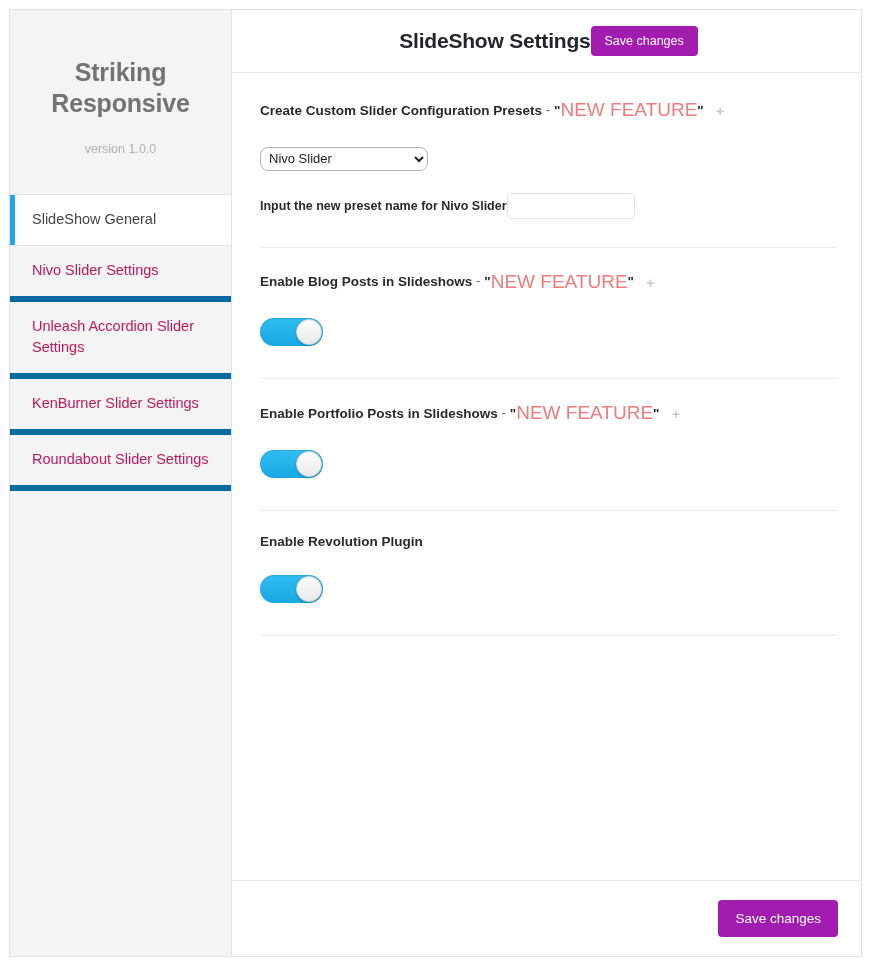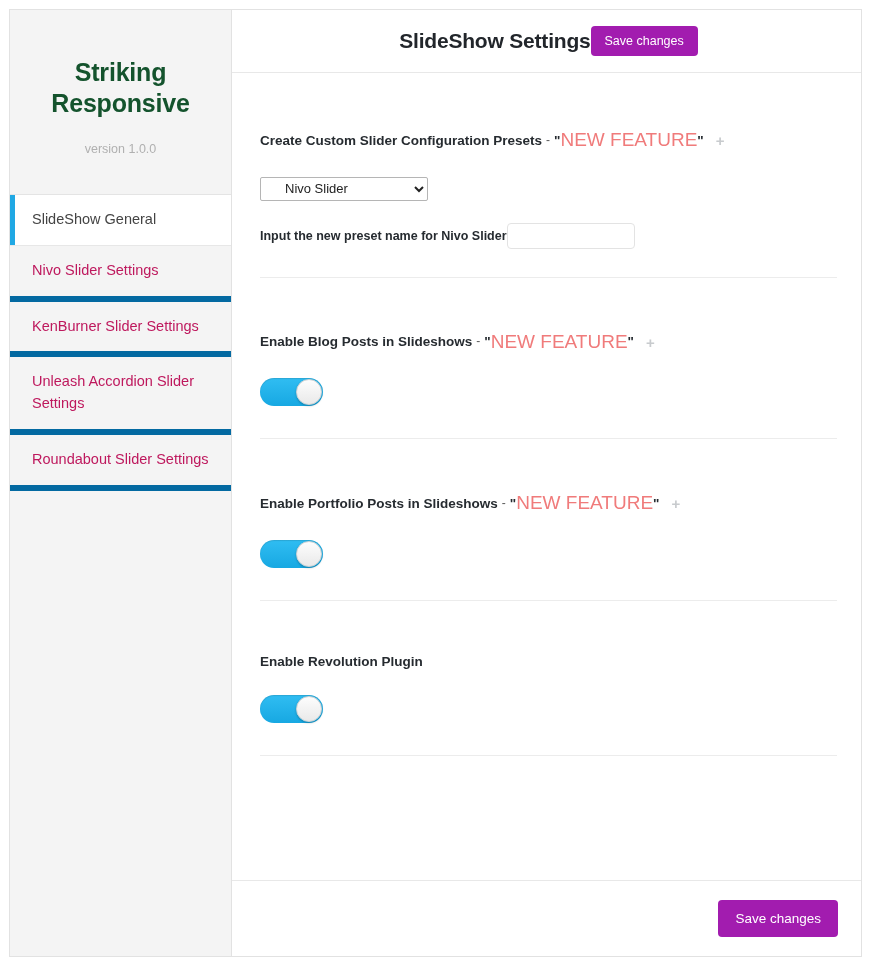--- a/index.html
+++ b/index.html
@@ -40,21 +40,21 @@
   }
   .brand {
     padding: 47px 10px 38px 10px;
     text-align: center;
     border-bottom: 1px solid #e4e4e4;
     box-sizing: border-box;
   }
   .brand-title {
     font-size: 25px;
     font-weight: bold;
-    color: #14532d;
+    color: #737373;
     line-height: 1.22;
     letter-spacing: -0.2px;
   }
   .brand-version {
     margin-top: 24px;
     font-size: 12.5px;
     color: #b0b0b0;
   }
   .nav {
     display: flex;
@@ -141,21 +141,20 @@
   .field-group.first { padding-top: 25px; }
 
   .field-label {
     font-size: 13.5px;
     font-weight: bold;
     color: #262b30;
     line-height: 1.3;
     display: flex;
     align-items: center;
     flex-wrap: wrap;
-    margin-top: 30px;
   }
   .label-dash {
     font-weight: normal;
     color: #5a5a5a;
     margin: 0 4px;
     font-size: 12px;
   }
   .new-feature {
     color: #f07b7b;
     font-weight: normal;
@@ -173,24 +172,24 @@
   }
 
   .field-control { margin-top: 24px; }
 
   select.native {
     font-family: "Liberation Sans", sans-serif;
     font-size: 13px;
     color: #222;
     width: 168px;
     height: 24px;
-    padding: 2px 20px;
+    padding: 2px 4px;
     background: #ffffff;
     border: 1px solid #b5b5b5;
-    border-radius: 2px;
+    border-radius: 8px;
   }
 
   .inline-row {
     display: flex;
     align-items: center;
     margin-top: 22px;
   }
   .inline-label {
     font-size: 12.5px;
     font-weight: bold;
@@ -268,24 +267,24 @@
         <div class="brand-version">version 1.0.0</div>
       </div>
       <div class="nav">
         <div class="nav-item active">
           <span>SlideShow General</span>
         </div>
         <div class="nav-item">
           <span>Nivo Slider Settings</span>
         </div>
         <div class="nav-item">
+          <span>Unleash Accordion Slider Settings</span>
+        </div>
+        <div class="nav-item">
           <span>KenBurner Slider Settings</span>
-        </div>
-        <div class="nav-item">
-          <span>Unleash Accordion Slider Settings</span>
         </div>
         <div class="nav-item">
           <span>Roundabout Slider Settings</span>
         </div>
       </div>
       <div class="sidebar-fill"></div>
     </div>
 
     <div class="content">
 

